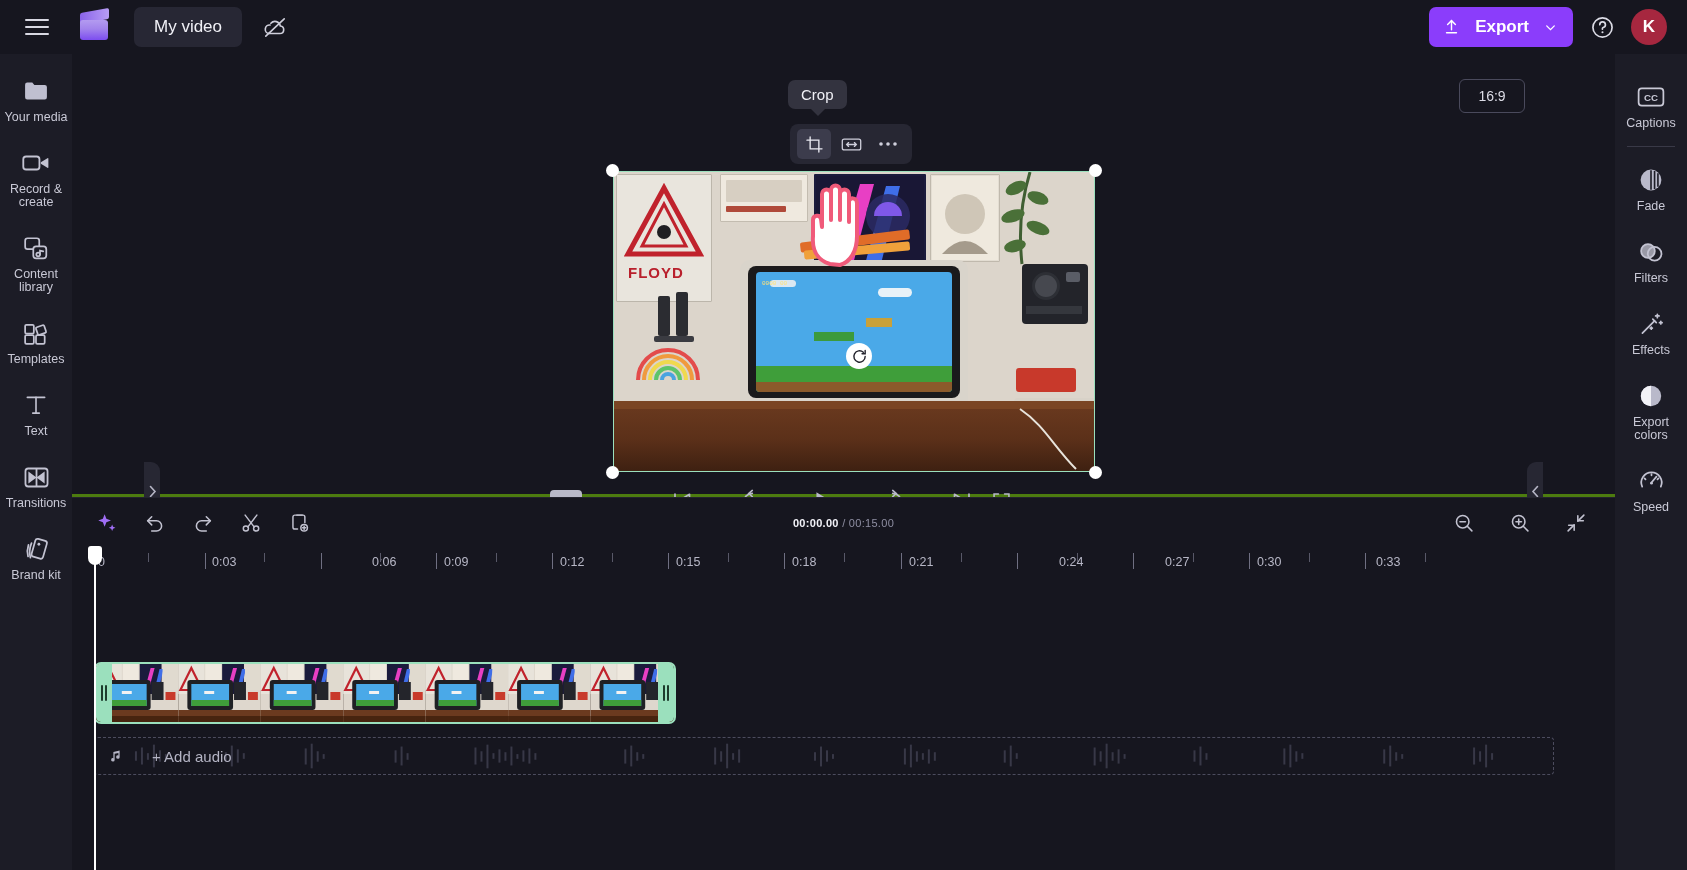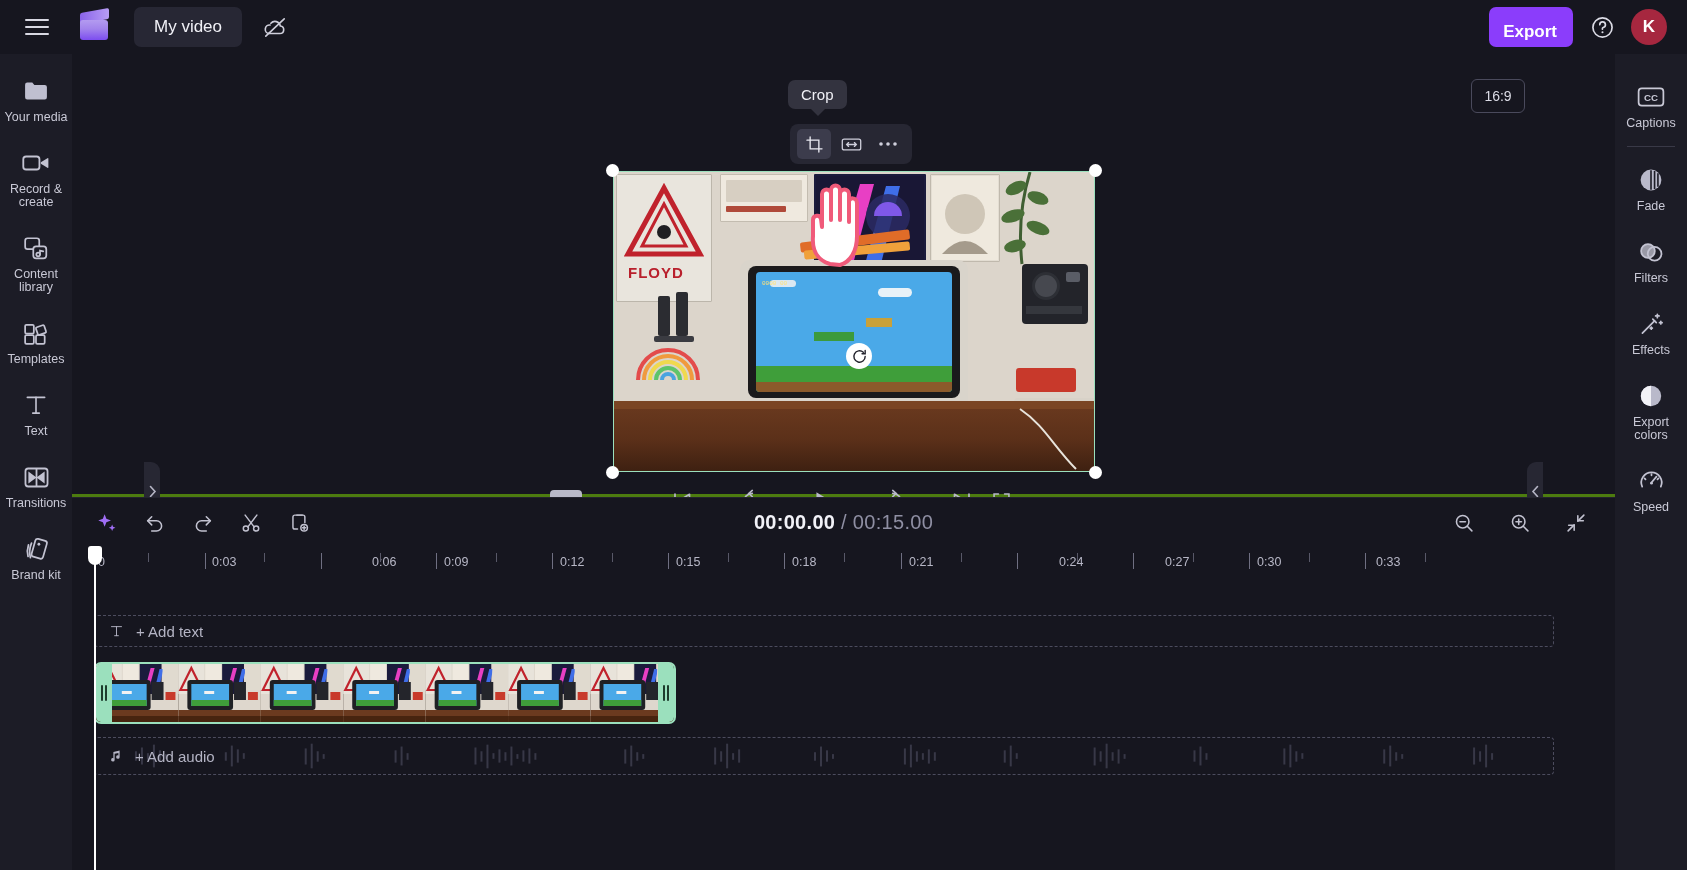--- a/index.html
+++ b/index.html
@@ -32,21 +32,21 @@
     margin-left: 22px; height: 40px; padding: 0 20px; background: #272734;
     border-radius: 7px; display: flex; align-items: center; cursor: text;
     font-size: 17px; color: #f1f1f7;
   }
   .cloud-off { margin-left: 16px; width: 34px; height: 34px; display:flex; align-items:center; justify-content:center; cursor: pointer;}
 
   .header-right { margin-left: auto; display: flex; align-items: center; gap: 14px; padding-right: 20px; }
   .export-btn {
     height: 40px; padding: 0 16px 0 14px; border-radius: 7px; background: #8b3dfb;
     display: flex; align-items: center; gap: 15px; cursor: pointer;
-    font-size: 17px; font-weight: bold; color: #fff; flex-direction: column;
+    font-size: 17px; font-weight: bold; color: #fff;
   }
   .help-btn { width: 30px; height: 30px; display:flex; align-items:center; justify-content:center; cursor:pointer; }
   .avatar {
     width: 36px; height: 36px; border-radius: 50%; background: #a6273f;
     display: flex; align-items: center; justify-content: center;
     color: #fff; font-size: 17px; font-weight: bold; cursor: pointer;
   }
 
   
   .left-rail {
@@ -66,21 +66,21 @@
     background: #1c1c26; padding-top: 20px;
   }
   .right-rail .divider { width: 48px; height: 1px; background: #393947; margin: 6px auto 10px; }
 
   
   .preview-area {
     position: absolute; left: 72px; top: 54px; width: 1543px; height: 440px;
     background: #16161f;
   }
   .ratio-chip {
-    position: absolute; right: 90px; top: 25px; width: 54px; height: 34px;
+    position: absolute; right: 90px; top: 25px; width: 66px; height: 34px;
     border: 1px solid #4a4a5c; border-radius: 6px; display: flex;
     align-items: center; justify-content: center; font-size: 14px; color: #dcdce6; cursor: pointer;
   }
 
   
   .tooltip {
     position: absolute; left: 716px; top: 26px; background: #33333f; border-radius: 7px;
     padding: 6px 13px; font-size: 15px; color: #f0f0f6;
   }
   .tooltip:after {
@@ -145,21 +145,21 @@
   
   .tl-toolbar {
     position: absolute; left: 72px; top: 497px; width: 1543px; height: 50px;
     background: #16161f; display: flex; align-items: center;
     border-top: 1px solid #23232e;
   }
   .tl-tool { width: 34px; height: 34px; display:flex; align-items:center; justify-content:center; cursor:pointer; }
   .tl-left { display:flex; align-items:center; gap: 14px; margin-left: 18px; }
   .timecode {
     position: absolute; left: 0; right: 0; margin: 0 auto; width: 300px; text-align: center;
-    font-size: 20px; letter-spacing: .3px;
+    font-size: 11px; letter-spacing: .3px;
   }
   .timecode .cur { color:#f2f2f8; font-weight: bold; }
   .timecode .tot { color:#8f8fa3; }
   .tl-right { margin-left:auto; display:flex; align-items:center; gap: 22px; margin-right: 22px; }
 
   .timeline {
     position: absolute; left: 72px; top: 547px; width: 1543px; height: 323px;
     background: #16161f;
   }
   .ruler { position: absolute; left: 0; top: 0; width: 100%; height: 38px; }
@@ -188,21 +188,21 @@
   .trim.left { left:0; border-radius: 4px 0 0 4px;}
   .trim.right { right:0; border-radius: 0 4px 4px 0;}
   .trim i { width:2px; height:16px; background:#1d3b2c; margin:0 1px; border-radius:1px; display:block;}
 
   .track-audio {
     position:absolute; left: 22px; top: 190px; width: 1460px; height: 38px;
     border: 1px dashed #4c4c5e; border-radius: 4px; display:flex; align-items:center; gap:10px; padding-left:14px;
     font-size:15px; color:#b4b4c4; cursor:pointer; overflow:hidden;
   }
   .wave { position:absolute; left:0; top:0; width:100%; height:100%; opacity:.5; }
-  .audio-lbl { position:relative; z-index:2; display:flex; gap:11px; }
+  .audio-lbl { position:relative; z-index:2; display:flex; gap:28px; }
   svg { display:block; }
 </style>
 </head>
 <body>
 
 <div class="app">
 
   <div class="header">
     <div class="hamburger">
         <i></i>
@@ -737,28 +737,20 @@
       <span class="tick-minor" style="left:1237px;"></span>
       <span class="tick-major" style="left:1293px;"></span>
       <span class="tick-label" style="left:1304px;">0:33</span>
       <span class="tick-minor" style="left:1353px;"></span>
     </div>
 
     <div class="playhead">
       <div class="playhead-knob"></div>
     </div>
 
-    <div class="track-text">
-      <svg width="15" height="16" viewBox="0 0 24 24" fill="none" stroke="#b4b4c4" stroke-width="1.5" stroke-linecap="round">
-        <line x1="4" y1="5" x2="20" y2="5"></line>
-          <line x1="12" y1="5" x2="12" y2="19.5"></line>
-          <line x1="9" y1="19.5" x2="15" y2="19.5"></line>
-      </svg>
-      <span>+ Add text</span>
-    </div>
 
     <div class="clip">
       <div class="clip-thumbs">
         <svg width="582" height="58" viewBox="0 0 582 58" preserveAspectRatio="none">
           <defs>
             <g id="thumb">
               <rect width="83" height="58" fill="#ded7cd"></rect>
               <rect x="0" y="0" width="26" height="30" fill="#e8e3da"></rect>
               <polygon points="13,4 24,26 2,26" fill="none" stroke="#c0222c" stroke-width="2.2"></polygon>
               <rect x="27" y="0" width="16" height="28" fill="#efe9df"></rect>

